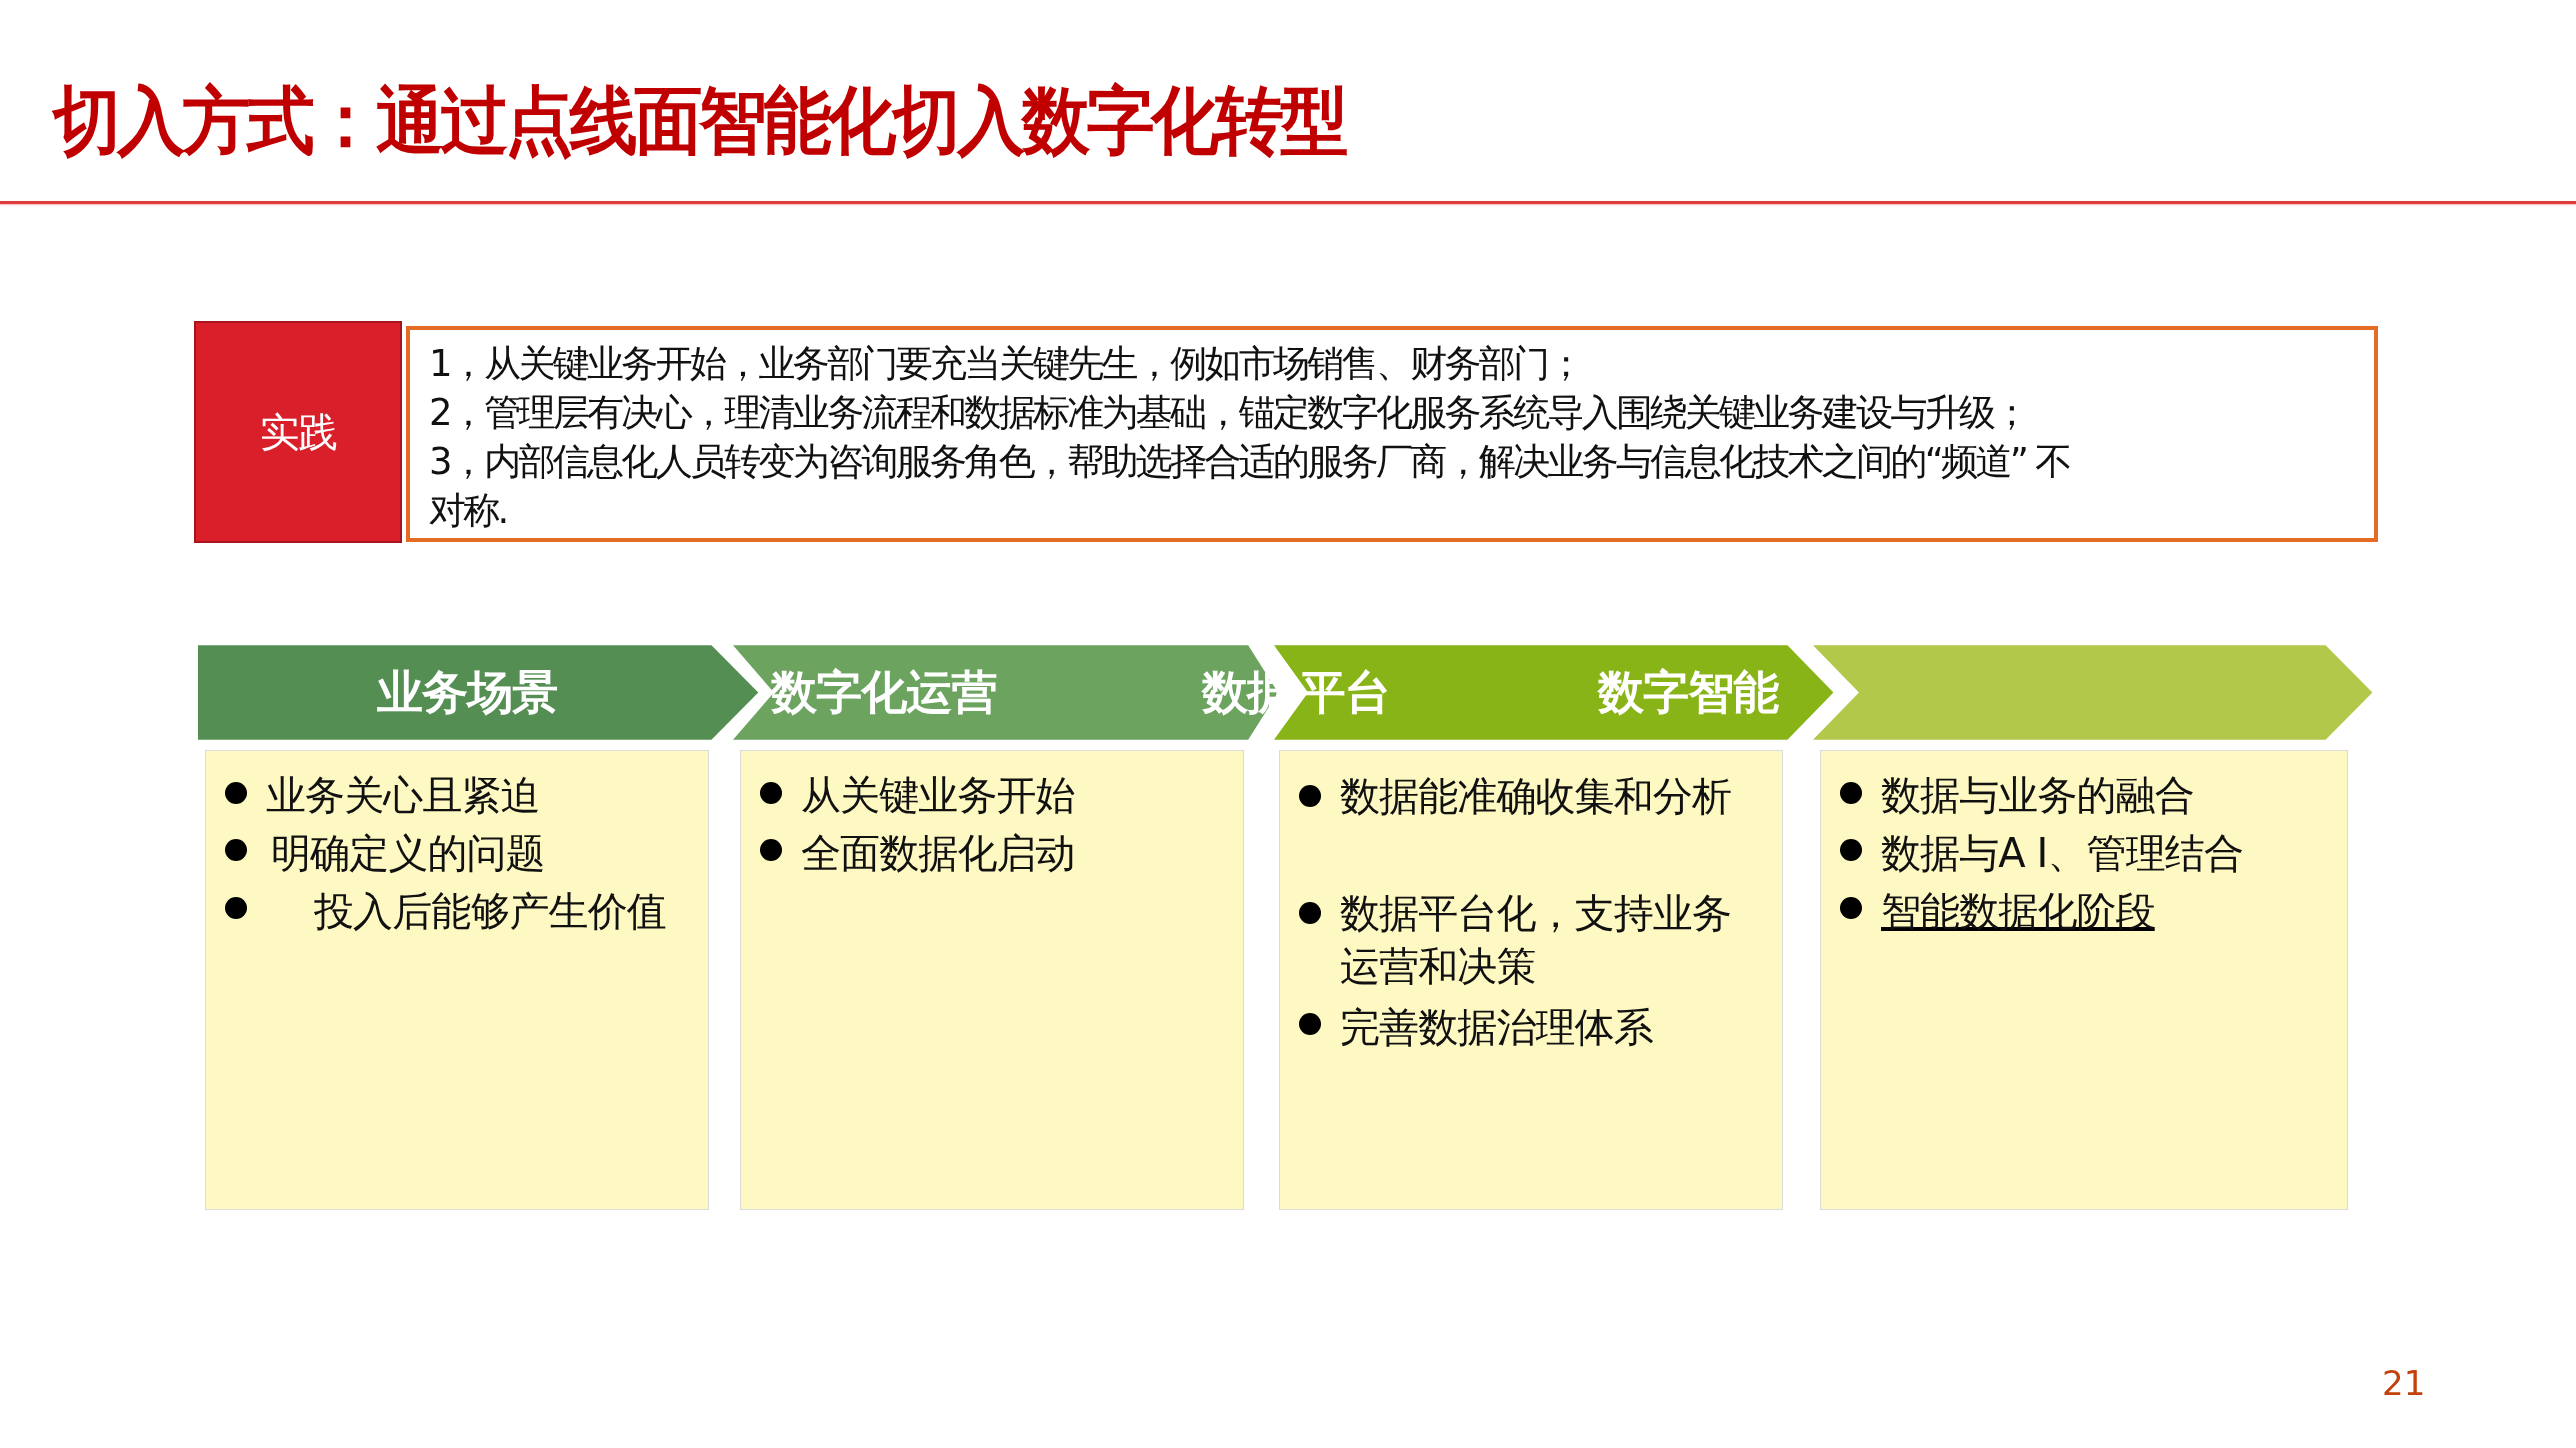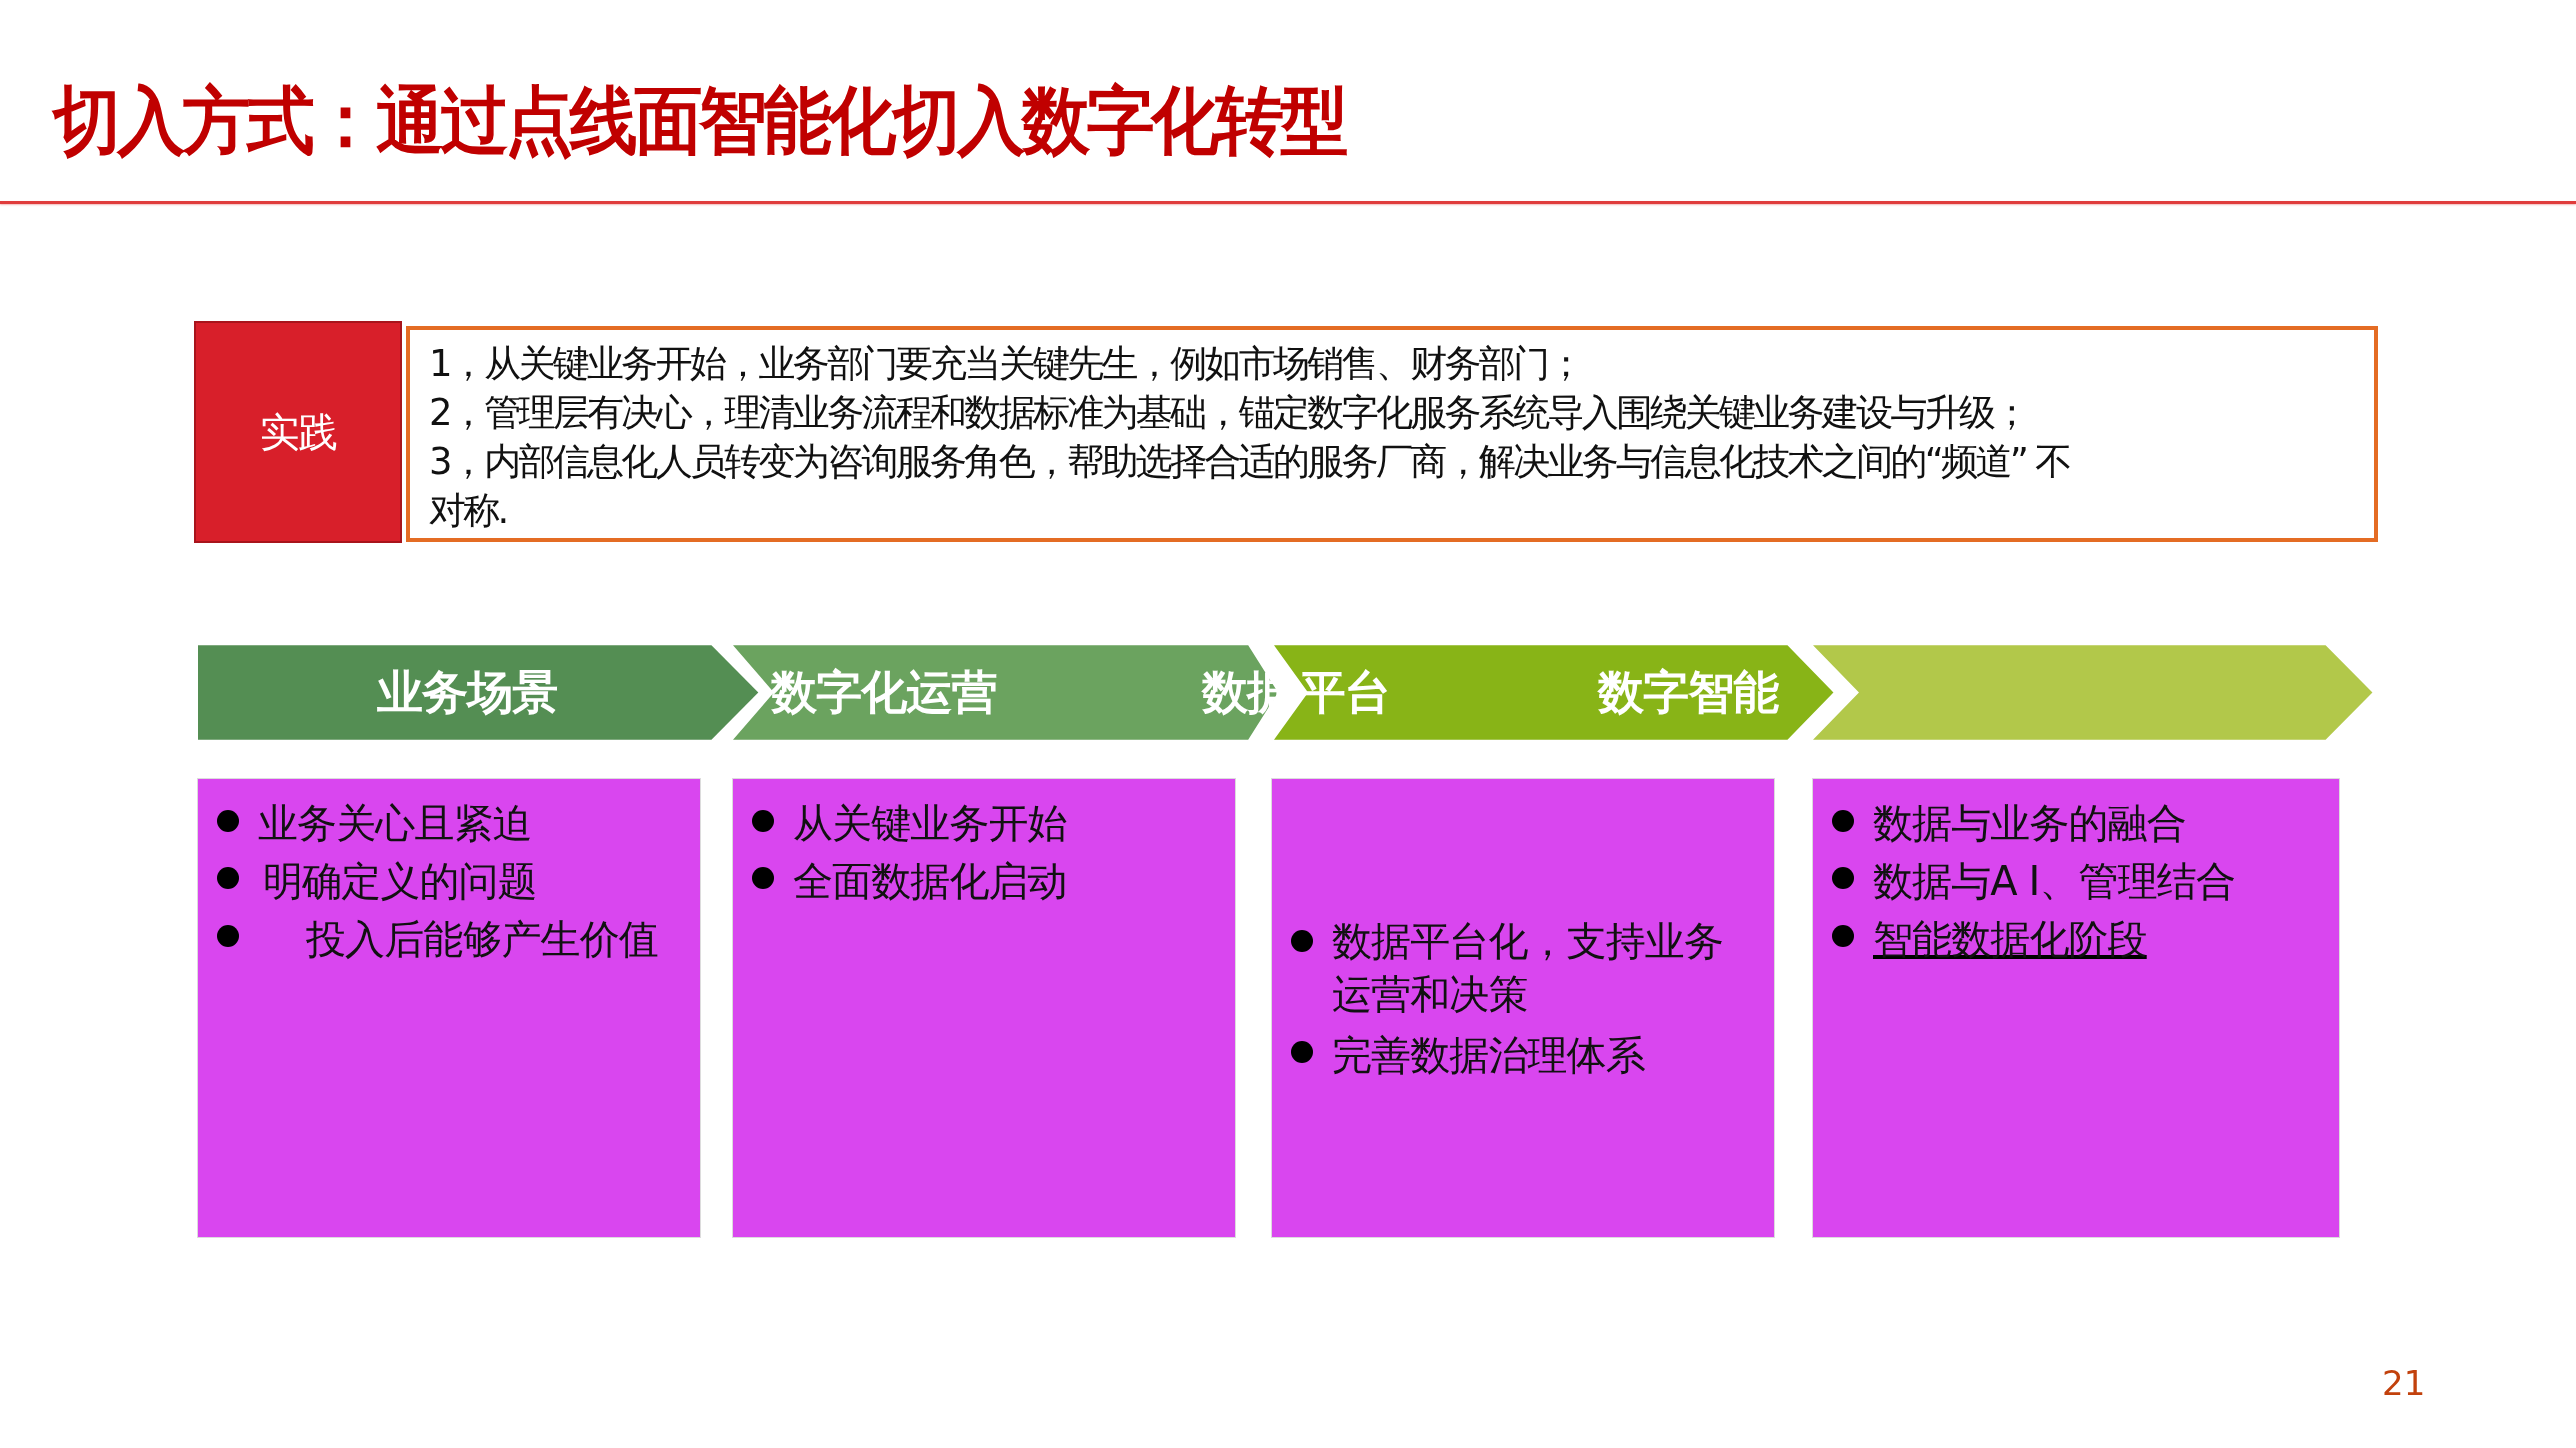--- a/index.html
+++ b/index.html
@@ -23,22 +23,22 @@
                   padding: 8.5px 0 0 19px; }
   .practice-line { font-size: 37px; line-height: 49px; color: #111; white-space: nowrap;
                    letter-spacing: -2.7px; }
 
   .arrow { top: 645px; height: 95px; }
   .arrow svg { position: absolute; left: 0; top: 0; }
   .arrow-label { position: absolute; top: 0; height: 95px; line-height: 95px;
                  color: #ffffff; font-size: 46px; font-weight: bold; white-space: nowrap;
                  letter-spacing: -0.9px; }
 
-  .card { top: 778px; height: 460px; background: #d946ef; border: 1.7px solid #DCDCDC;
-          box-sizing: border-box; }
+  .card { top: 750px; height: 460px; background: #fef9c3; border: 1.7px solid #DCDCDC;
+          box-sizing: border-box; margin-left: 8px; }
   .bullet { position: absolute; display: flex; }
   .dot { width: 22px; height: 22px; border-radius: 50%; background: #000;
          margin-top: 15.3px; flex: none; }
   .btext { font-size: 40px; line-height: 58px; color: #111; margin-left: 19px;
            letter-spacing: -0.9px; }
 
   .page-num { left: 2382px; top: 1363px; font-size: 34px; color: #c2410c; }
 </style>
 </head>
 <body>
@@ -106,20 +106,24 @@
     <span class="dot"></span>
     <span class="btext">从关键业务开始</span>
   </div>
   <div class="bullet" style="left:19px; top:73px;">
     <span class="dot"></span>
     <span class="btext">全面数据化启动</span>
   </div>
 </div>
 
 <div class="abs card" style="left:1271px; width:504px;">
+  <div class="bullet" style="left:19px; top:19px; width:443px;">
+    <span class="dot"></span>
+    <span class="btext" style="line-height:53px;">数据能准确收集和分析</span>
+  </div>
   <div class="bullet" style="left:19px; top:136px; width:443px;">
     <span class="dot"></span>
     <span class="btext" style="line-height:53px;">数据平台化，支持业务运营和决策</span>
   </div>
   <div class="bullet" style="left:19px; top:247px; width:443px;">
     <span class="dot"></span>
     <span class="btext">完善数据治理体系</span>
   </div>
 </div>
 

